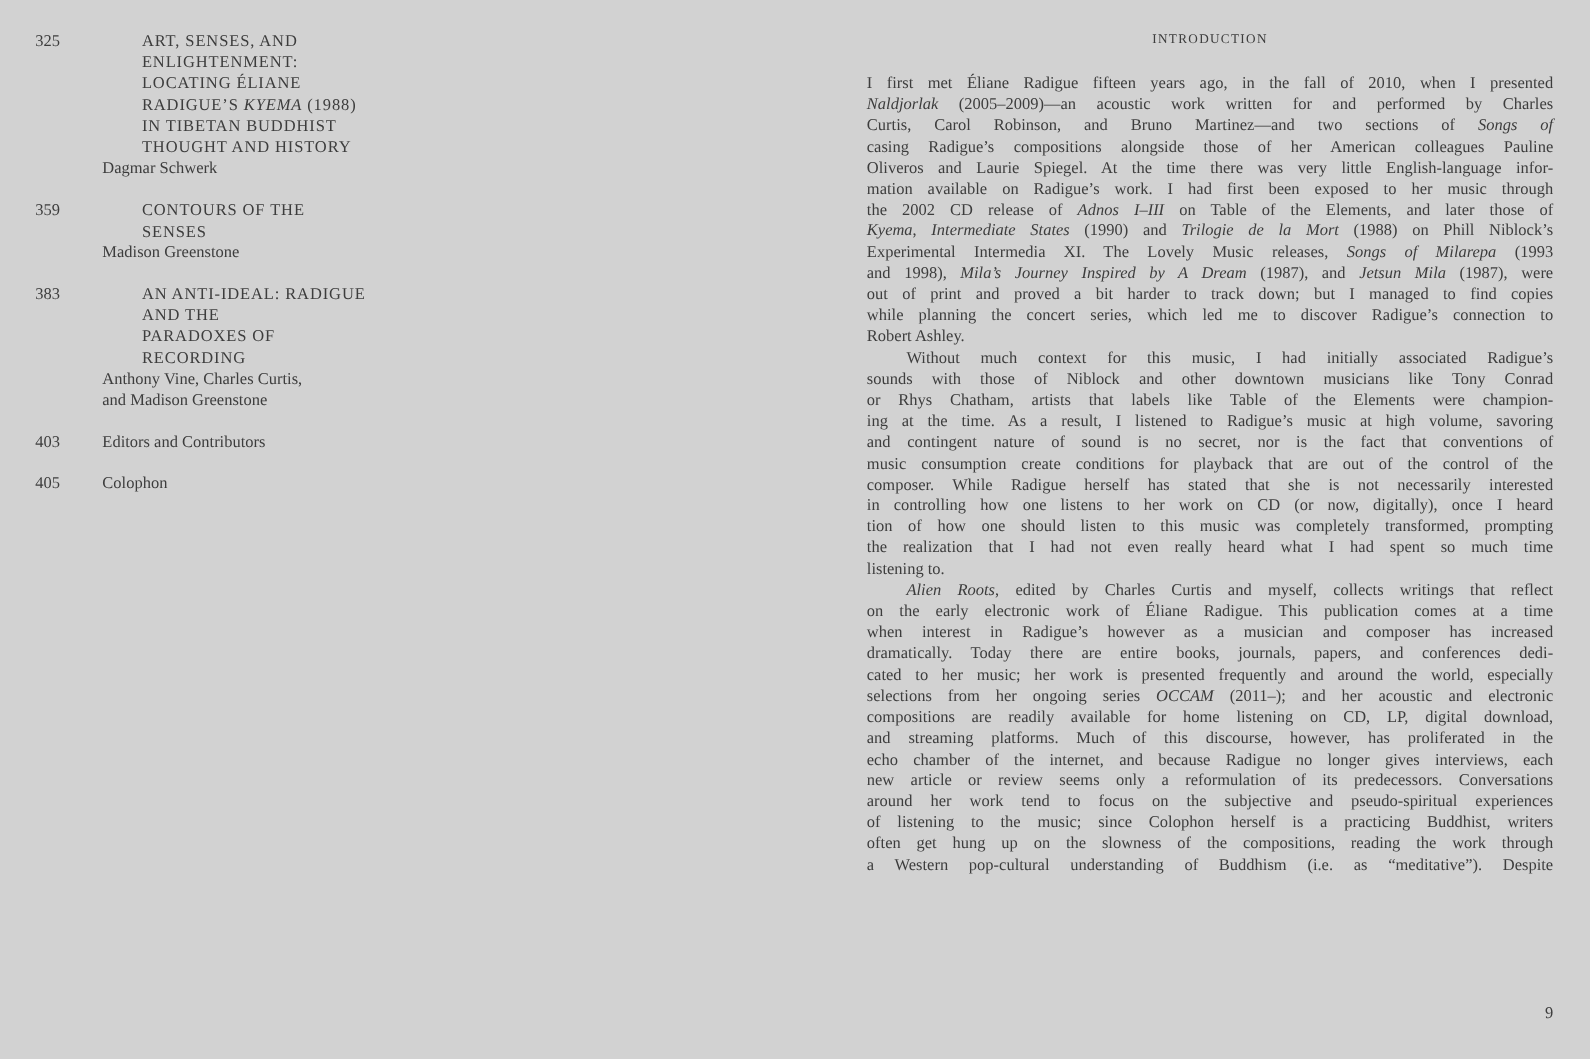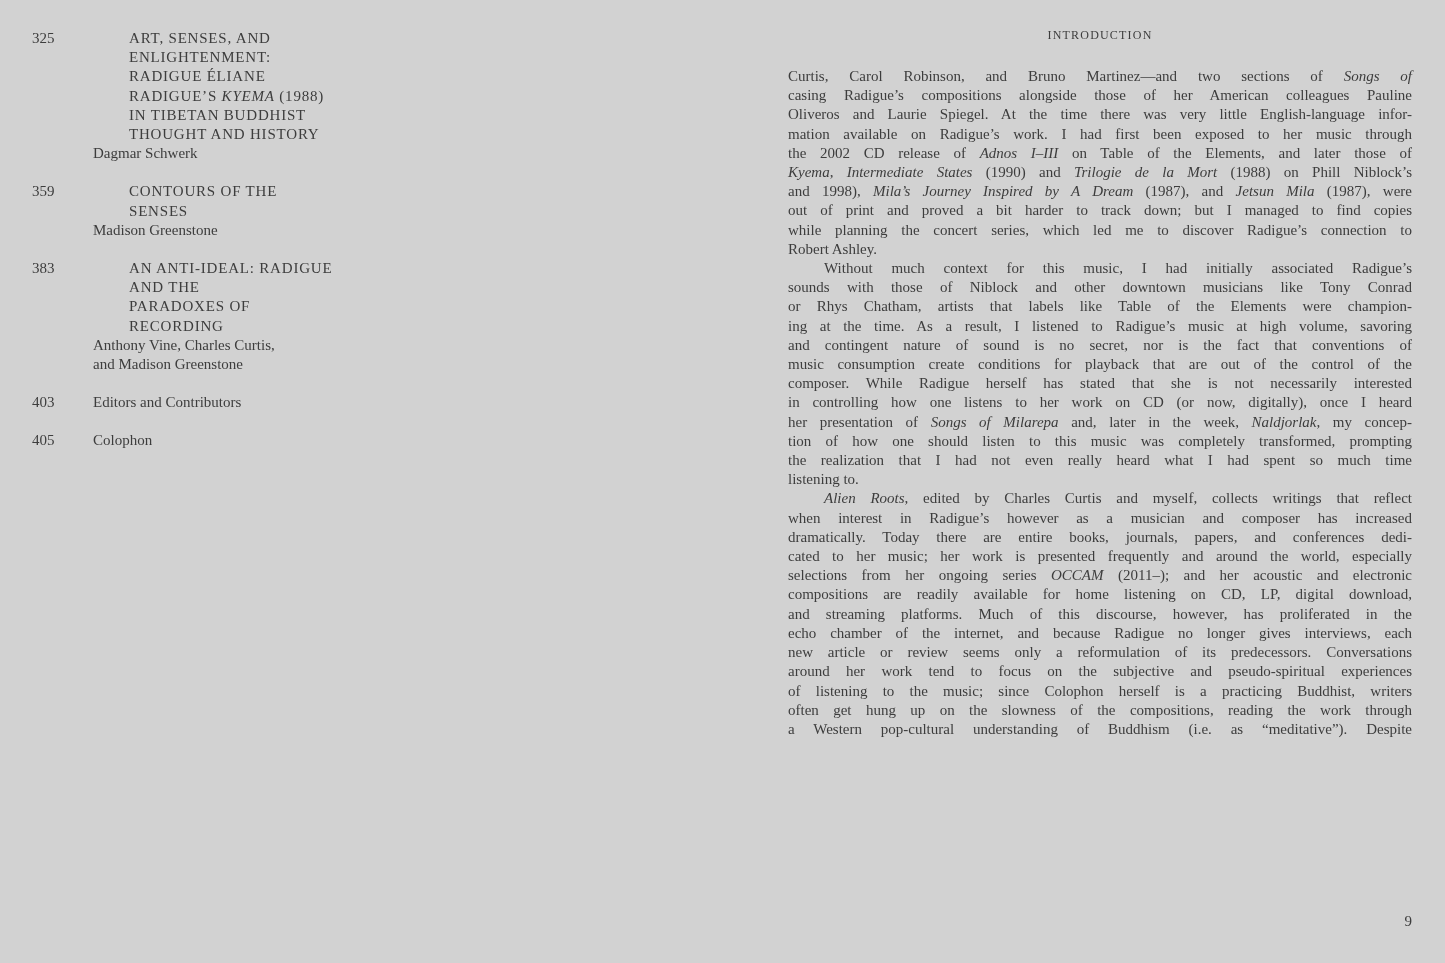--- a/index.html
+++ b/index.html
@@ -71,21 +71,21 @@
 <div class="spread">
 
   <div class="toc">
     <div>
     <div class="toc-entry">
       <div class="toc-entry-number">325</div>
       <div class="toc-entry-body">
         <div class="toc-entry-title caps">
               <div class="toc-line"><span>ART, SENSES, AND</span></div>
               <div class="toc-line"><span>ENLIGHTENMENT:</span></div>
-              <div class="toc-line"><span>RADIGUE ÉLIANE</span></div>
+              <div class="toc-line"><span>LOCATING ÉLIANE</span></div>
               <div class="toc-line"><span>RADIGUE’S </span><i>KYEMA</i><span> (1988)</span></div>
               <div class="toc-line"><span>IN TIBETAN BUDDHIST</span></div>
               <div class="toc-line"><span>THOUGHT AND HISTORY</span></div>
             </div>
         <div class="toc-entry-authors">
               <div class="toc-line">Dagmar Schwerk</div>
             </div>
       </div>
     </div>
 
@@ -137,47 +137,50 @@
         <div class="toc-entry-authors"></div>
       </div>
     </div>
   </div>
   </div>
 
   <div class="intro-heading">INTRODUCTION</div>
 
   <div class="intro-body">
       <div class="paragraph">
+        <div class="line"><span>I first met Éliane Radigue fifteen years ago, in the fall of 2010, when I presented</span></div>
+        <div class="line"><i>Naldjorlak</i><span> (2005–2009)—an acoustic work written for and performed by Charles</span></div>
         <div class="line"><span>Curtis, Carol Robinson, and Bruno Martinez—and two sections of </span><i>Songs of</i></div>
         <div class="line"><span>casing Radigue’s compositions alongside those of her American colleagues Pauline</span></div>
         <div class="line"><span>Oliveros and Laurie Spiegel. At the time there was very little English-language infor-</span></div>
         <div class="line"><span>mation available on Radigue’s work. I had first been exposed to her music through</span></div>
         <div class="line"><span>the 2002 CD release of </span><i>Adnos I–III</i><span> on Table of the Elements, and later those of</span></div>
         <div class="line"><i>Kyema</i><span>, </span><i>Intermediate States</i><span> (1990) and </span><i>Trilogie de la Mort</i><span> (1988) on Phill Niblock’s</span></div>
+        <div class="line"><span>Experimental Intermedia XI. The Lovely Music releases, </span><i>Songs of Milarepa</i><span> (1993</span></div>
         <div class="line"><span>and 1998), </span><i>Mila’s Journey Inspired by A Dream</i><span> (1987), and </span><i>Jetsun Mila</i><span> (1987), were</span></div>
         <div class="line"><span>out of print and proved a bit harder to track down; but I managed to find copies</span></div>
         <div class="line"><span>while planning the concert series, which led me to discover Radigue’s connection to</span></div>
         <div class="line short"><span>Robert Ashley.</span></div>
       </div>
       <div class="paragraph">
         <div class="line"><span>Without much context for this music, I had initially associated Radigue’s</span></div>
         <div class="line"><span>sounds with those of Niblock and other downtown musicians like Tony Conrad</span></div>
         <div class="line"><span>or Rhys Chatham, artists that labels like Table of the Elements were champion-</span></div>
         <div class="line"><span>ing at the time. As a result, I listened to Radigue’s music at high volume, savoring</span></div>
         <div class="line"><span>and contingent nature of sound is no secret, nor is the fact that conventions of</span></div>
         <div class="line"><span>music consumption create conditions for playback that are out of the control of the</span></div>
         <div class="line"><span>composer. While Radigue herself has stated that she is not necessarily interested</span></div>
         <div class="line"><span>in controlling how one listens to her work on CD (or now, digitally), once I heard</span></div>
-        <div class="line"><span>her presentation of </span><i>Songs of Milarepa</i><span> and, later in the week, </span><i>Naldjorlak</i><span>, my concep-</span></div>
         <div class="line"><span>tion of how one should listen to this music was completely transformed, prompting</span></div>
         <div class="line"><span>the realization that I had not even really heard what I had spent so much time</span></div>
         <div class="line short"><span>listening to.</span></div>
       </div>
       <div class="paragraph">
         <div class="line"><i>Alien Roots</i><span>, edited by Charles Curtis and myself, collects writings that reflect</span></div>
+        <div class="line"><span>on the early electronic work of Éliane Radigue. This publication comes at a time</span></div>
         <div class="line"><span>when interest in Radigue’s however as a musician and composer has increased</span></div>
         <div class="line"><span>dramatically. Today there are entire books, journals, papers, and conferences dedi-</span></div>
         <div class="line"><span>cated to her music; her work is presented frequently and around the world, especially</span></div>
         <div class="line"><span>selections from her ongoing series </span><i>OCCAM</i><span> (2011–); and her acoustic and electronic</span></div>
         <div class="line"><span>compositions are readily available for home listening on CD, LP, digital download,</span></div>
         <div class="line"><span>and streaming platforms. Much of this discourse, however, has proliferated in the</span></div>
         <div class="line"><span>echo chamber of the internet, and because Radigue no longer gives interviews, each</span></div>
         <div class="line"><span>new article or review seems only a reformulation of its predecessors. Conversations</span></div>
         <div class="line"><span>around her work tend to focus on the subjective and pseudo-spiritual experiences</span></div>
         <div class="line"><span>of listening to the music; since Colophon herself is a practicing Buddhist, writers</span></div>

